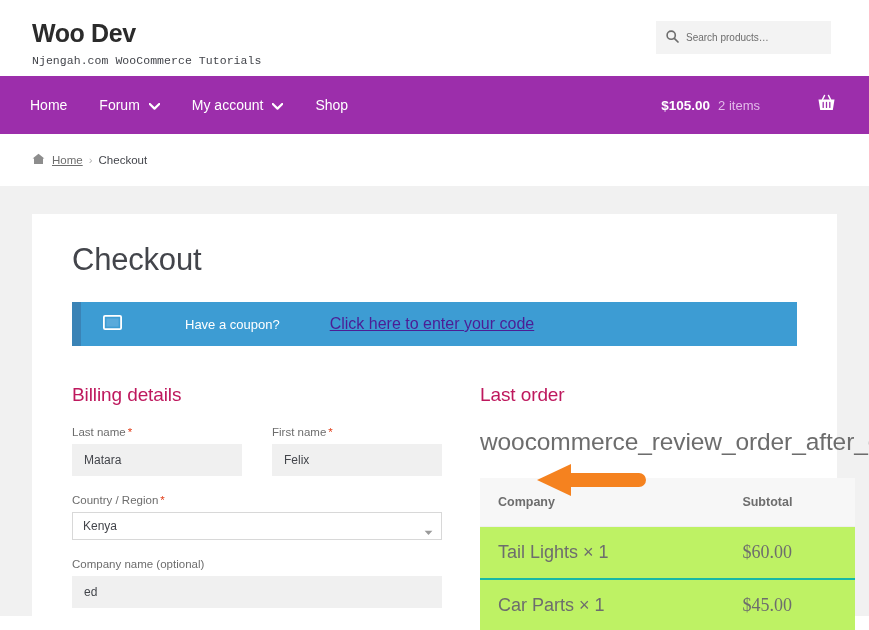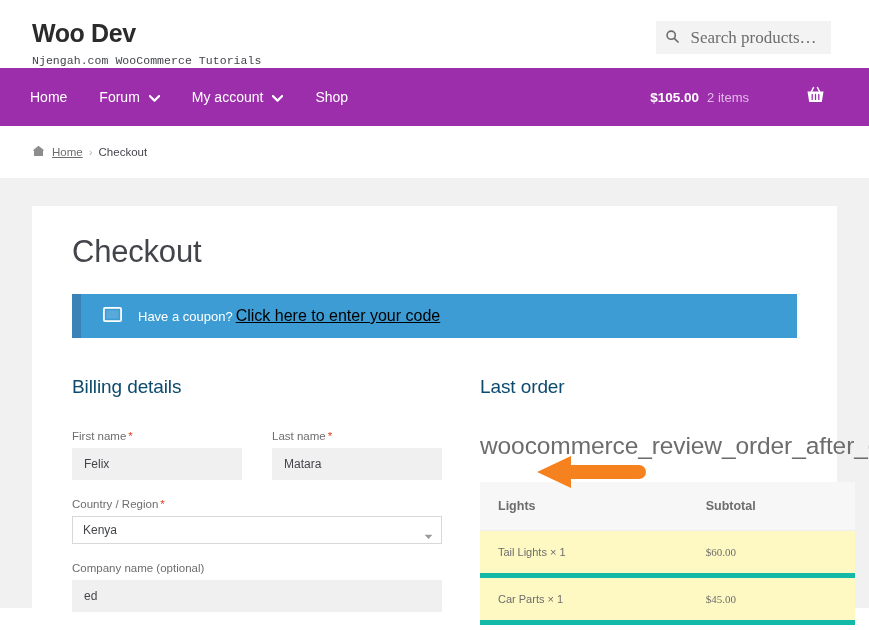--- a/index.html
+++ b/index.html
@@ -6,21 +6,21 @@
   html, body {
     width: 869px; height: 630px;
     overflow: hidden;
     background: #ffffff;
     font-family: "Liberation Sans", sans-serif;
     -webkit-font-smoothing: antialiased;
   }
 
   
   .site-header {
-    height: 68px;
+    height: 76px;
     background: #ffffff;
     position: relative;
   }
   .brand { position: absolute; left: 32px; top: 20px; }
   .site-title {
     font-size: 25px; font-weight: bold; color: #2b2b2b;
     letter-spacing: -0.4px; line-height: 1.1;
   }
   .site-tagline {
     font-size: 11.5px; color: #43454b; margin-top: 6px; letter-spacing: 0.05px; font-family: Liberation Mono, monospace;
@@ -28,39 +28,39 @@
   .search-box {
     position: absolute; right: 38px; top: 21px;
     width: 175px; height: 33px;
     background: #f3f3f3;
     display: flex; align-items: center;
     padding: 0 10px;
   }
   .search-icon { flex: 0 0 auto; display: block; margin-right: 7px; }
   .search-input {
     border: none; background: transparent; outline: none;
-    font-family: Liberation Serif, serif;
-    font-size: 17px; color: #6d6d6d; width: 100%; text-align: center;
+    font-family: Liberation Sans, sans-serif;
+    font-size: 10px; color: #6d6d6d; width: 100%;
   }
   .search-input::placeholder { color: #6d6d6d; }
 
   
   .main-nav {
     height: 58px; background: #9c2eab;
     display: flex; align-items: center; position: relative;
   }
   .nav-items { display: flex; align-items: center; padding-left: 30px; }
   .nav-item {
     display: flex; align-items: center;
     color: #ffffff; font-size: 14px;
     margin-right: 32px; cursor: pointer; white-space: nowrap;
   }
   .nav-item .caret { margin-left: 9px; display: block; }
   .cart-block {
-    position: absolute; right: 44px; top: 0; height: 58px;
+    position: absolute; right: 33px; top: 0; height: 58px;
     display: flex; align-items: center;
   }
   .cart-amount { color: #ffffff; font-size: 13.5px; font-weight: bold; }
   .cart-count { color: #e3bbea; font-size: 13px; margin-left: 8px; }
   .cart-icon { margin-left: 57px; display: block; }
 
   
   .breadcrumb-bar {
     height: 52px; background: #ffffff;
     display: flex; align-items: center; padding-left: 32px;
@@ -80,36 +80,36 @@
   }
   .page-title {
     font-size: 31px; color: #43454b; font-weight: normal;
     letter-spacing: -0.2px; margin-bottom: 24px;
   }
 
   
   .coupon-notice {
     background: #3d9cd3; border-left: 9px solid #3a83b6;
     height: 44px; display: flex; align-items: center;
-    padding-left: 22px; margin-bottom: 38px;
+    padding-left: 22px; margin-bottom: 38px; gap: 47px;
   }
   .coupon-icon { margin-right: 16px; display: block; }
   .coupon-text { color: #ffffff; font-size: 13px; }
   .coupon-link {
-    color: #000000; text-decoration: underline; cursor: pointer; margin-left: 3px;
+    color: #4c1d95; text-decoration: underline; cursor: pointer; margin-left: 3px;
   }
 
   
   .columns { display: flex; }
   .col-billing { width: 370px; flex: 0 0 370px; }
   .col-order { flex: 1; padding-left: 38px; position: relative; }
 
   .section-heading {
-    font-size: 19px; color: #0c4a6e; font-weight: normal;
-    margin-bottom: 32px; letter-spacing: -0.1px;
+    font-size: 19px; color: #be185d; font-weight: normal;
+    margin-bottom: 20px; letter-spacing: -0.1px;
   }
 
   .field-row { display: flex; gap: 30px; }
   .form-field { margin-bottom: 18px; }
   .form-field.half { width: 170px; flex: 0 0 170px; }
   .form-field.full { width: 100%; }
   .field-label {
     display: block; font-size: 11.5px; color: #6d6d6d; margin-bottom: 6px;
   }
   .req { color: #e2401c; margin-left: 2px; }
@@ -139,24 +139,24 @@
     pointer-events: none;
   }
   .order-table { width: 100%; border-collapse: collapse; }
   .order-table thead th {
     background: #f7f7f7; text-align: left;
     font-size: 12.5px; color: #6d6d6d; font-weight: bold;
     padding: 17px 0 17px 18px; border-bottom: 1px solid #efefef;
   }
   .order-table thead th.col2 { padding-left: 22px; }
   .order-table tbody td {
-    font-size: 11px; color: #6d6d6d;
+    font-size: 18px; color: #6d6d6d;
     padding: 15px 0 15px 18px;
-    border-bottom: 5px solid #14b8a6;
-    background: #fef9c3;
+    border-bottom: 2px solid #14b8a6;
+    background: #bef264;
   }
   .order-table tbody td.col2 { padding-left: 22px; font-family: Liberation Serif, serif; }
   .qty { color: #6d6d6d; }
 </style>
 </head>
 <body>
 
 <header class="site-header">
   <div class="brand">
     <div class="site-title">Woo Dev</div>
@@ -241,29 +241,29 @@
     </div>
 
     <div class="columns">
 
       <div class="col-billing">
         <h2 class="section-heading">Billing details</h2>
 
         <div class="field-row">
           <div class="form-field half">
             <label class="field-label">
+              <span>Last name</span><span class="req">*</span>
+            </label>
+            <input class="text-input" type="text" value="Matara" style="">
+          </div>
+          <div class="form-field half">
+            <label class="field-label">
               <span>First name</span><span class="req">*</span>
             </label>
             <input class="text-input" type="text" value="Felix" style="">
-          </div>
-          <div class="form-field half">
-            <label class="field-label">
-              <span>Last name</span><span class="req">*</span>
-            </label>
-            <input class="text-input" type="text" value="Matara" style="">
           </div>
         </div>
 
         <div class="form-field full">
           <label class="field-label">
             <span>Country / Region</span><span class="req">*</span>
           </label>
           <div class="select-wrap">
             <div class="select-input">Kenya</div>
             <span class="select-caret">
@@ -290,21 +290,21 @@
 
         <div class="arrow-annotation">
           <svg width="110" height="34" viewBox="0 0 110 34">
             <path d="M0 17 L34 1 L34 10 L102 10 A7 7 0 0 1 102 24 L34 24 L34 33 Z" fill="#f5821f"></path>
           </svg>
         </div>
 
         <table class="order-table">
           <thead>
             <tr>
-              <th>Lights</th>
+              <th>Company</th>
               <th class="col2">Subtotal</th>
             </tr>
           </thead>
           <tbody>
             <tr>
               <td>
                 <span>Tail Lights</span>
                 <span class="qty">× 1</span>
               </td>
               <td class="col2">$60.00</td>

